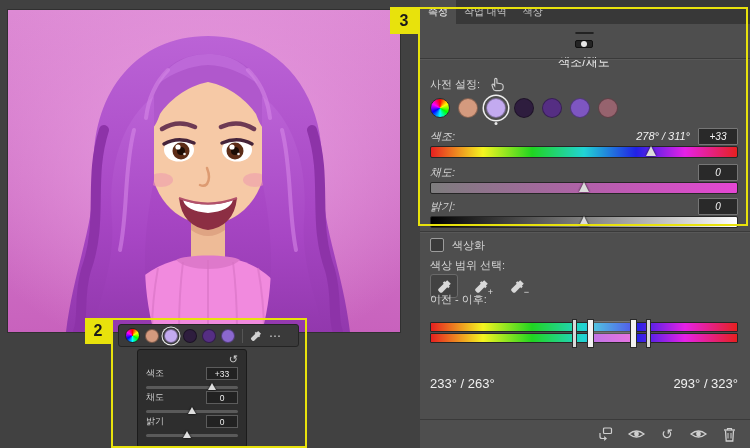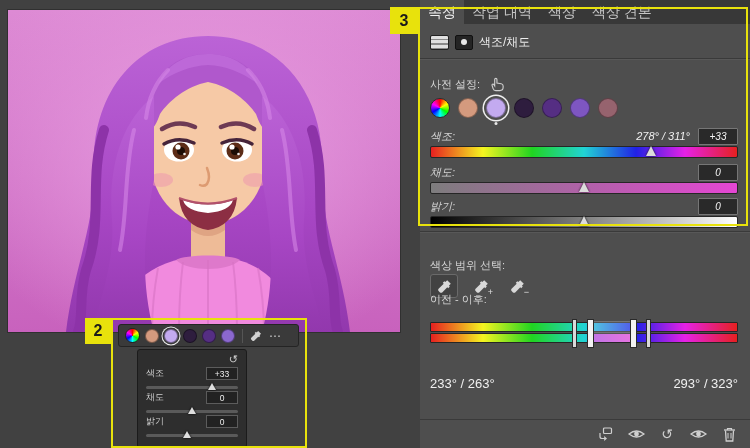--- a/index.html
+++ b/index.html
@@ -5,24 +5,24 @@
   html,body{margin:0;padding:0;background:#2a2a2a;}
   .app{position:relative;width:750px;height:448px;background:#414141;overflow:hidden;
        font-family:"Liberation Sans",sans-serif;-webkit-font-smoothing:antialiased;}
 
   
   .canvas{position:absolute;left:8px;top:10px;width:392px;height:322px;box-shadow:0 0 0 1px #303030;}
 
   
   .props{position:absolute;left:420px;top:0;width:330px;height:448px;background:#4e4e4e;}
   .tabbar{position:absolute;left:0;top:0;right:0;height:24px;background:#383838;display:flex;overflow:hidden;}
-  .tab{padding:0 8px;font-size:14px;line-height:24px;color:#c6c6c6;white-space:nowrap;cursor:default;}
+  .tab{padding:0 8px;font-size:10px;line-height:24px;color:#c6c6c6;white-space:nowrap;cursor:default;}
   .tab.active{background:#4e4e4e;color:#f2f2f2;}
   .abs{position:absolute;left:10px;right:12px;}
-  .phead{top:32px;height:20px;display:flex;align-items:center;gap:6px;}
+  .phead{top:32px;height:20px;display:flex;align-items:center;gap:6px;flex-direction:column;}
   .adj-ic{width:17px;height:13px;border:1px solid #222;border-radius:2px;
           background:repeating-linear-gradient(180deg,#e0e0e0 0 3px,#8a8a8a 3px 4.5px);}
   .mask-ic{width:16px;height:13px;background:#242424;border:1px solid #101010;border-radius:2px;
            display:flex;align-items:center;justify-content:center;}
   .mask-ic span{width:6px;height:6px;border-radius:50%;background:#e8e8e8;display:block;}
   .ptitle{font-size:12px;color:#ececec;}
   .hdiv{position:absolute;left:0;right:0;height:1px;background:#3a3a3a;border-bottom:1px solid #585858;}
   .preset-row{top:66px;height:36px;display:flex;align-items:center;gap:7px;}
   .lbl{font-size:11px;color:#d4d4d4;white-space:nowrap;}
   .dropdown{flex:1;height:20px;background:#3d3d3d;border:1px solid #2a2a2a;border-radius:2px;
@@ -167,21 +167,20 @@
       </g>
     </svg>
   </div>
 
   <div class="props">
 
     <div class="tabbar">
       <div class="tab active">속성</div>
       <div class="tab">작업 내역</div>
       <div class="tab">색상</div>
-      <div class="tab">색상 견본</div>
     </div>
 
     <div class="abs phead">
       <span class="adj-ic"></span>
       <span class="mask-ic">
           <span></span>
         </span>
       <span class="ptitle">색조/채도</span>
     </div>
     <div class="hdiv" style="top:58px"></div>
@@ -228,20 +227,24 @@
       <span class="lbl">밝기:</span>
       <span class="spacer"></span>
       <span class="valbox">0</span>
     </div>
     <div class="track lig-g" style="top:216px">
       <span class="thumb" style="left:50%"></span>
     </div>
 
     <div class="hdiv" style="top:231px"></div>
 
+    <div class="abs colorize">
+      <span class="checkbox"></span>
+      <span class="lbl">색상화</span>
+    </div>
 
     <div class="abs lbl" style="top:258px">색상 범위 선택:</div>
 
     <div class="abs droppers">
       <span class="dropbtn first">
         <svg width="15" height="15" viewBox="0 0 15 15">
             <path d="M10.2,1.2 L13.8,4.8 L11.9,6.7 L12.8,7.6 L11.2,9.2 L10.3,8.3 L5.2,13.4 C4.6,14 3.6,14 3,13.4 L1.6,12 C1,11.4 1,10.4 1.6,9.8 L6.7,4.7 L5.8,3.8 L7.4,2.2 L8.3,3.1 Z" fill="#d8d8d8"></path>
           </svg>
       </span>
       <span class="dropbtn">

